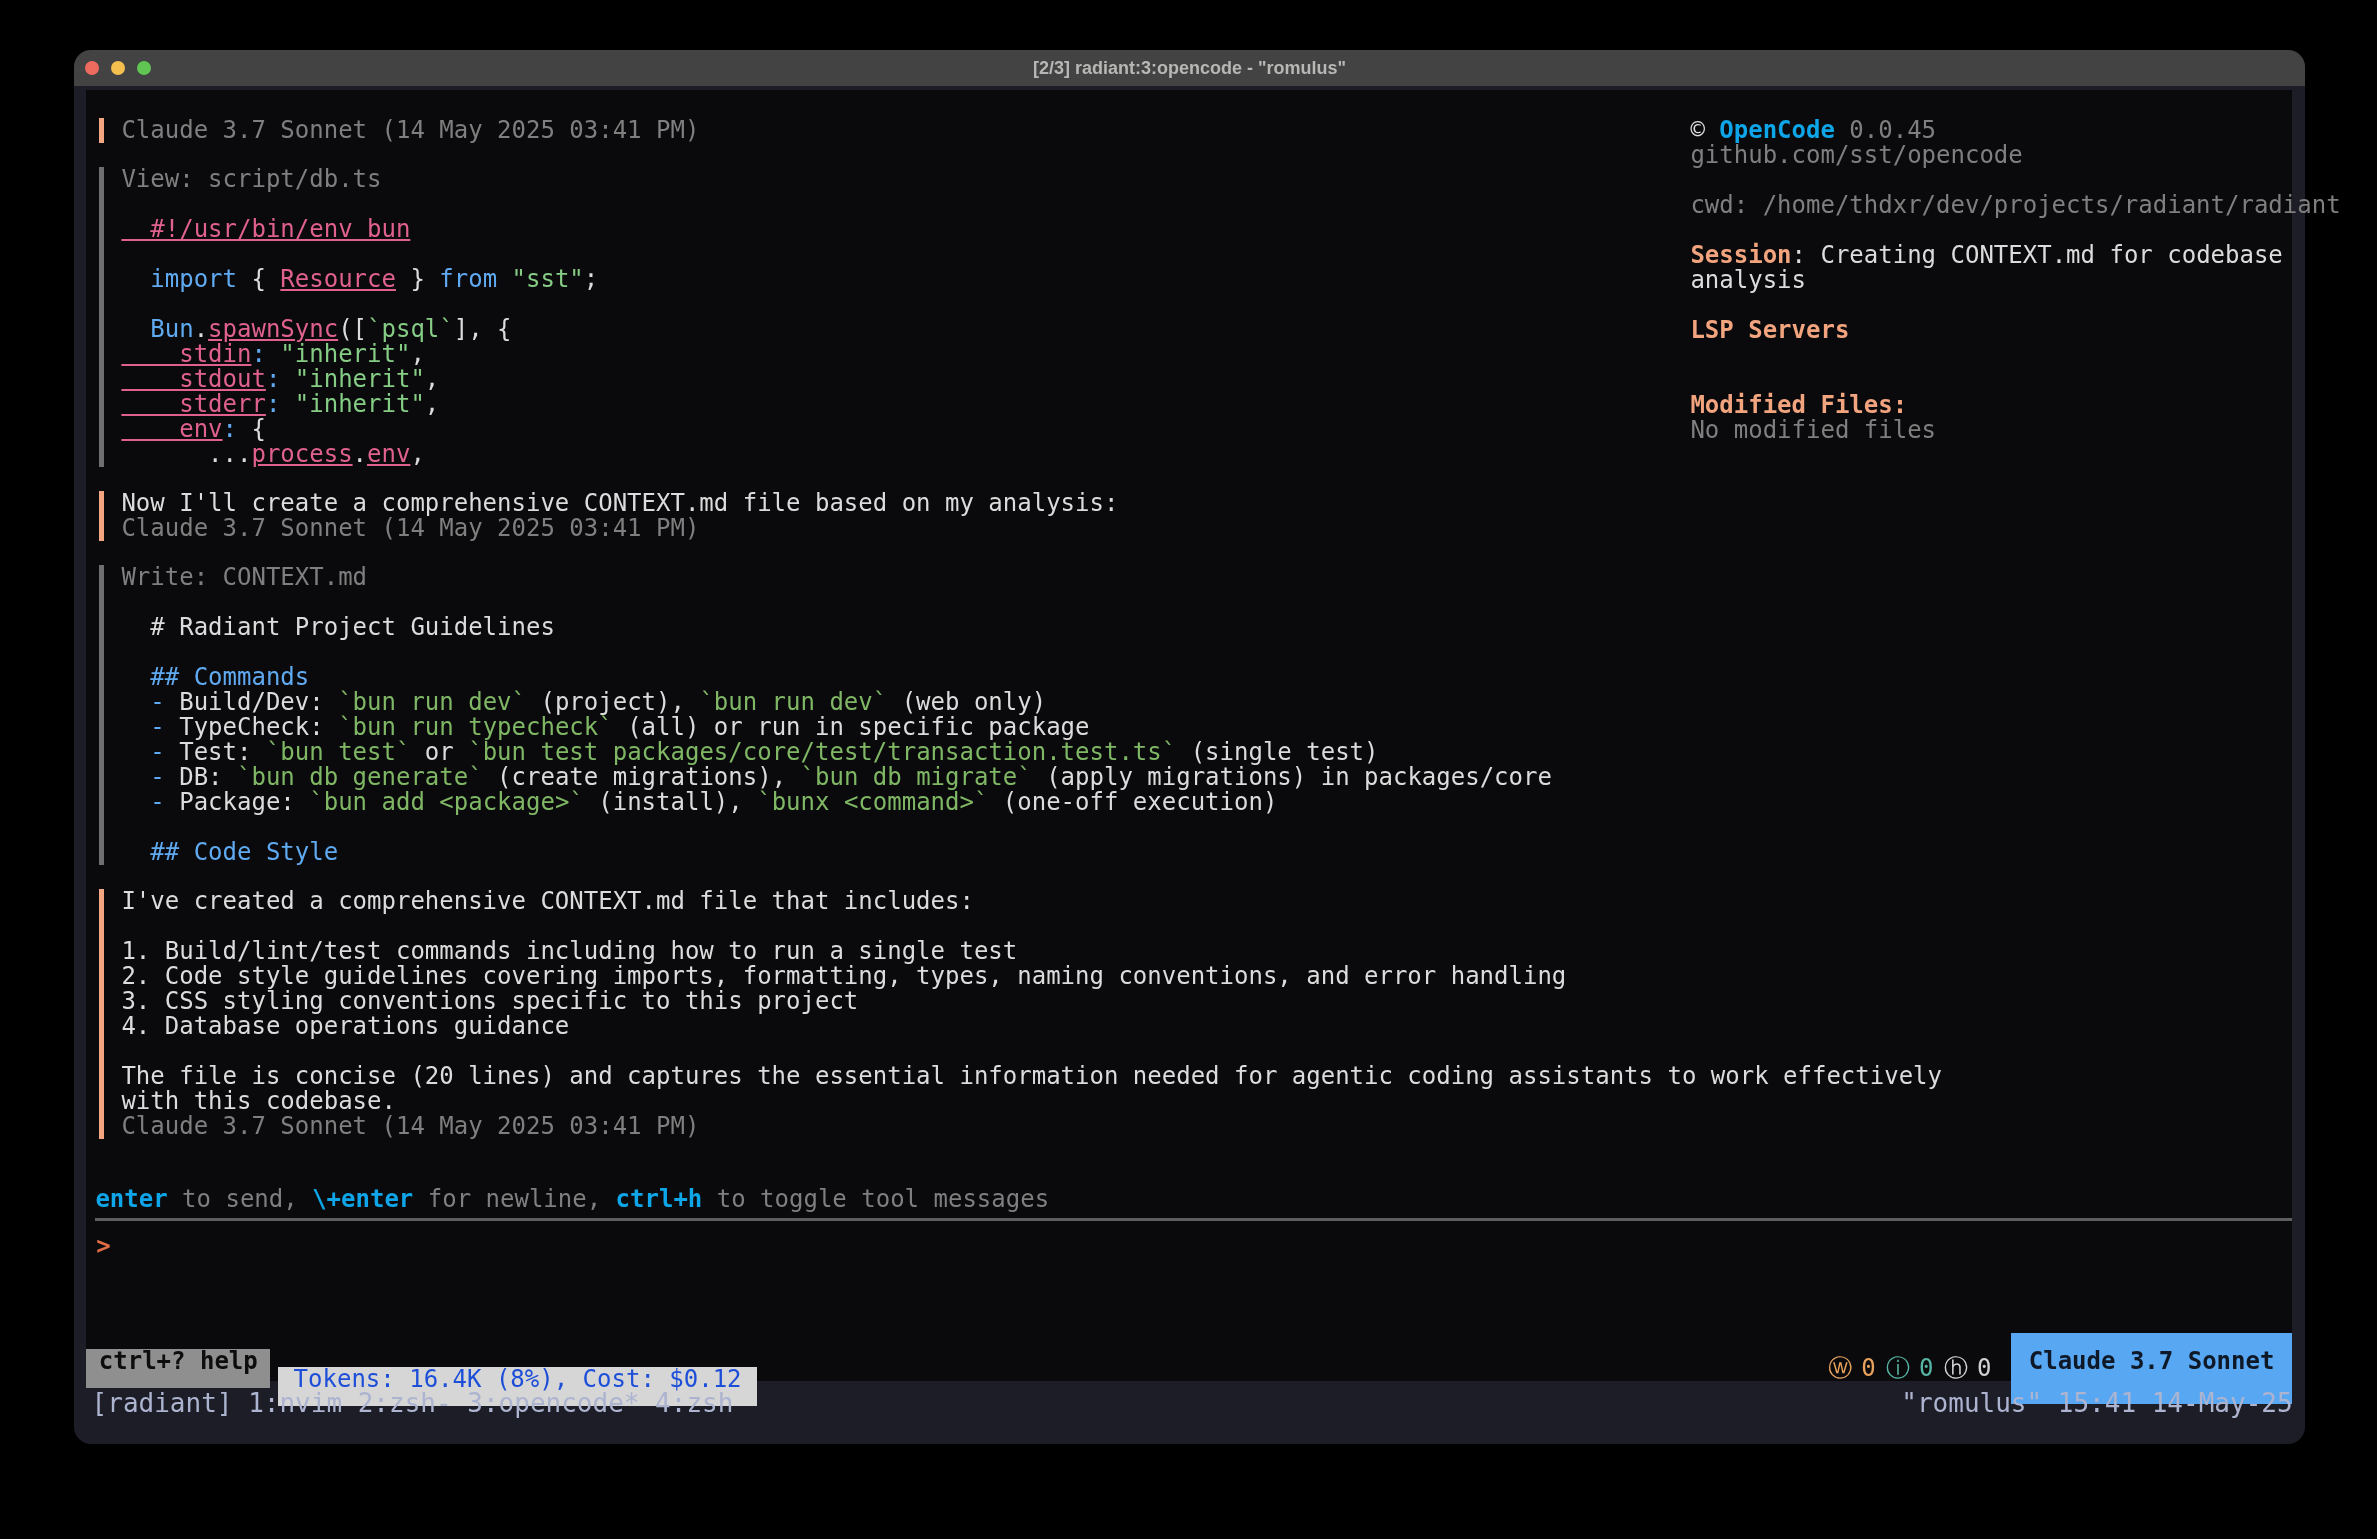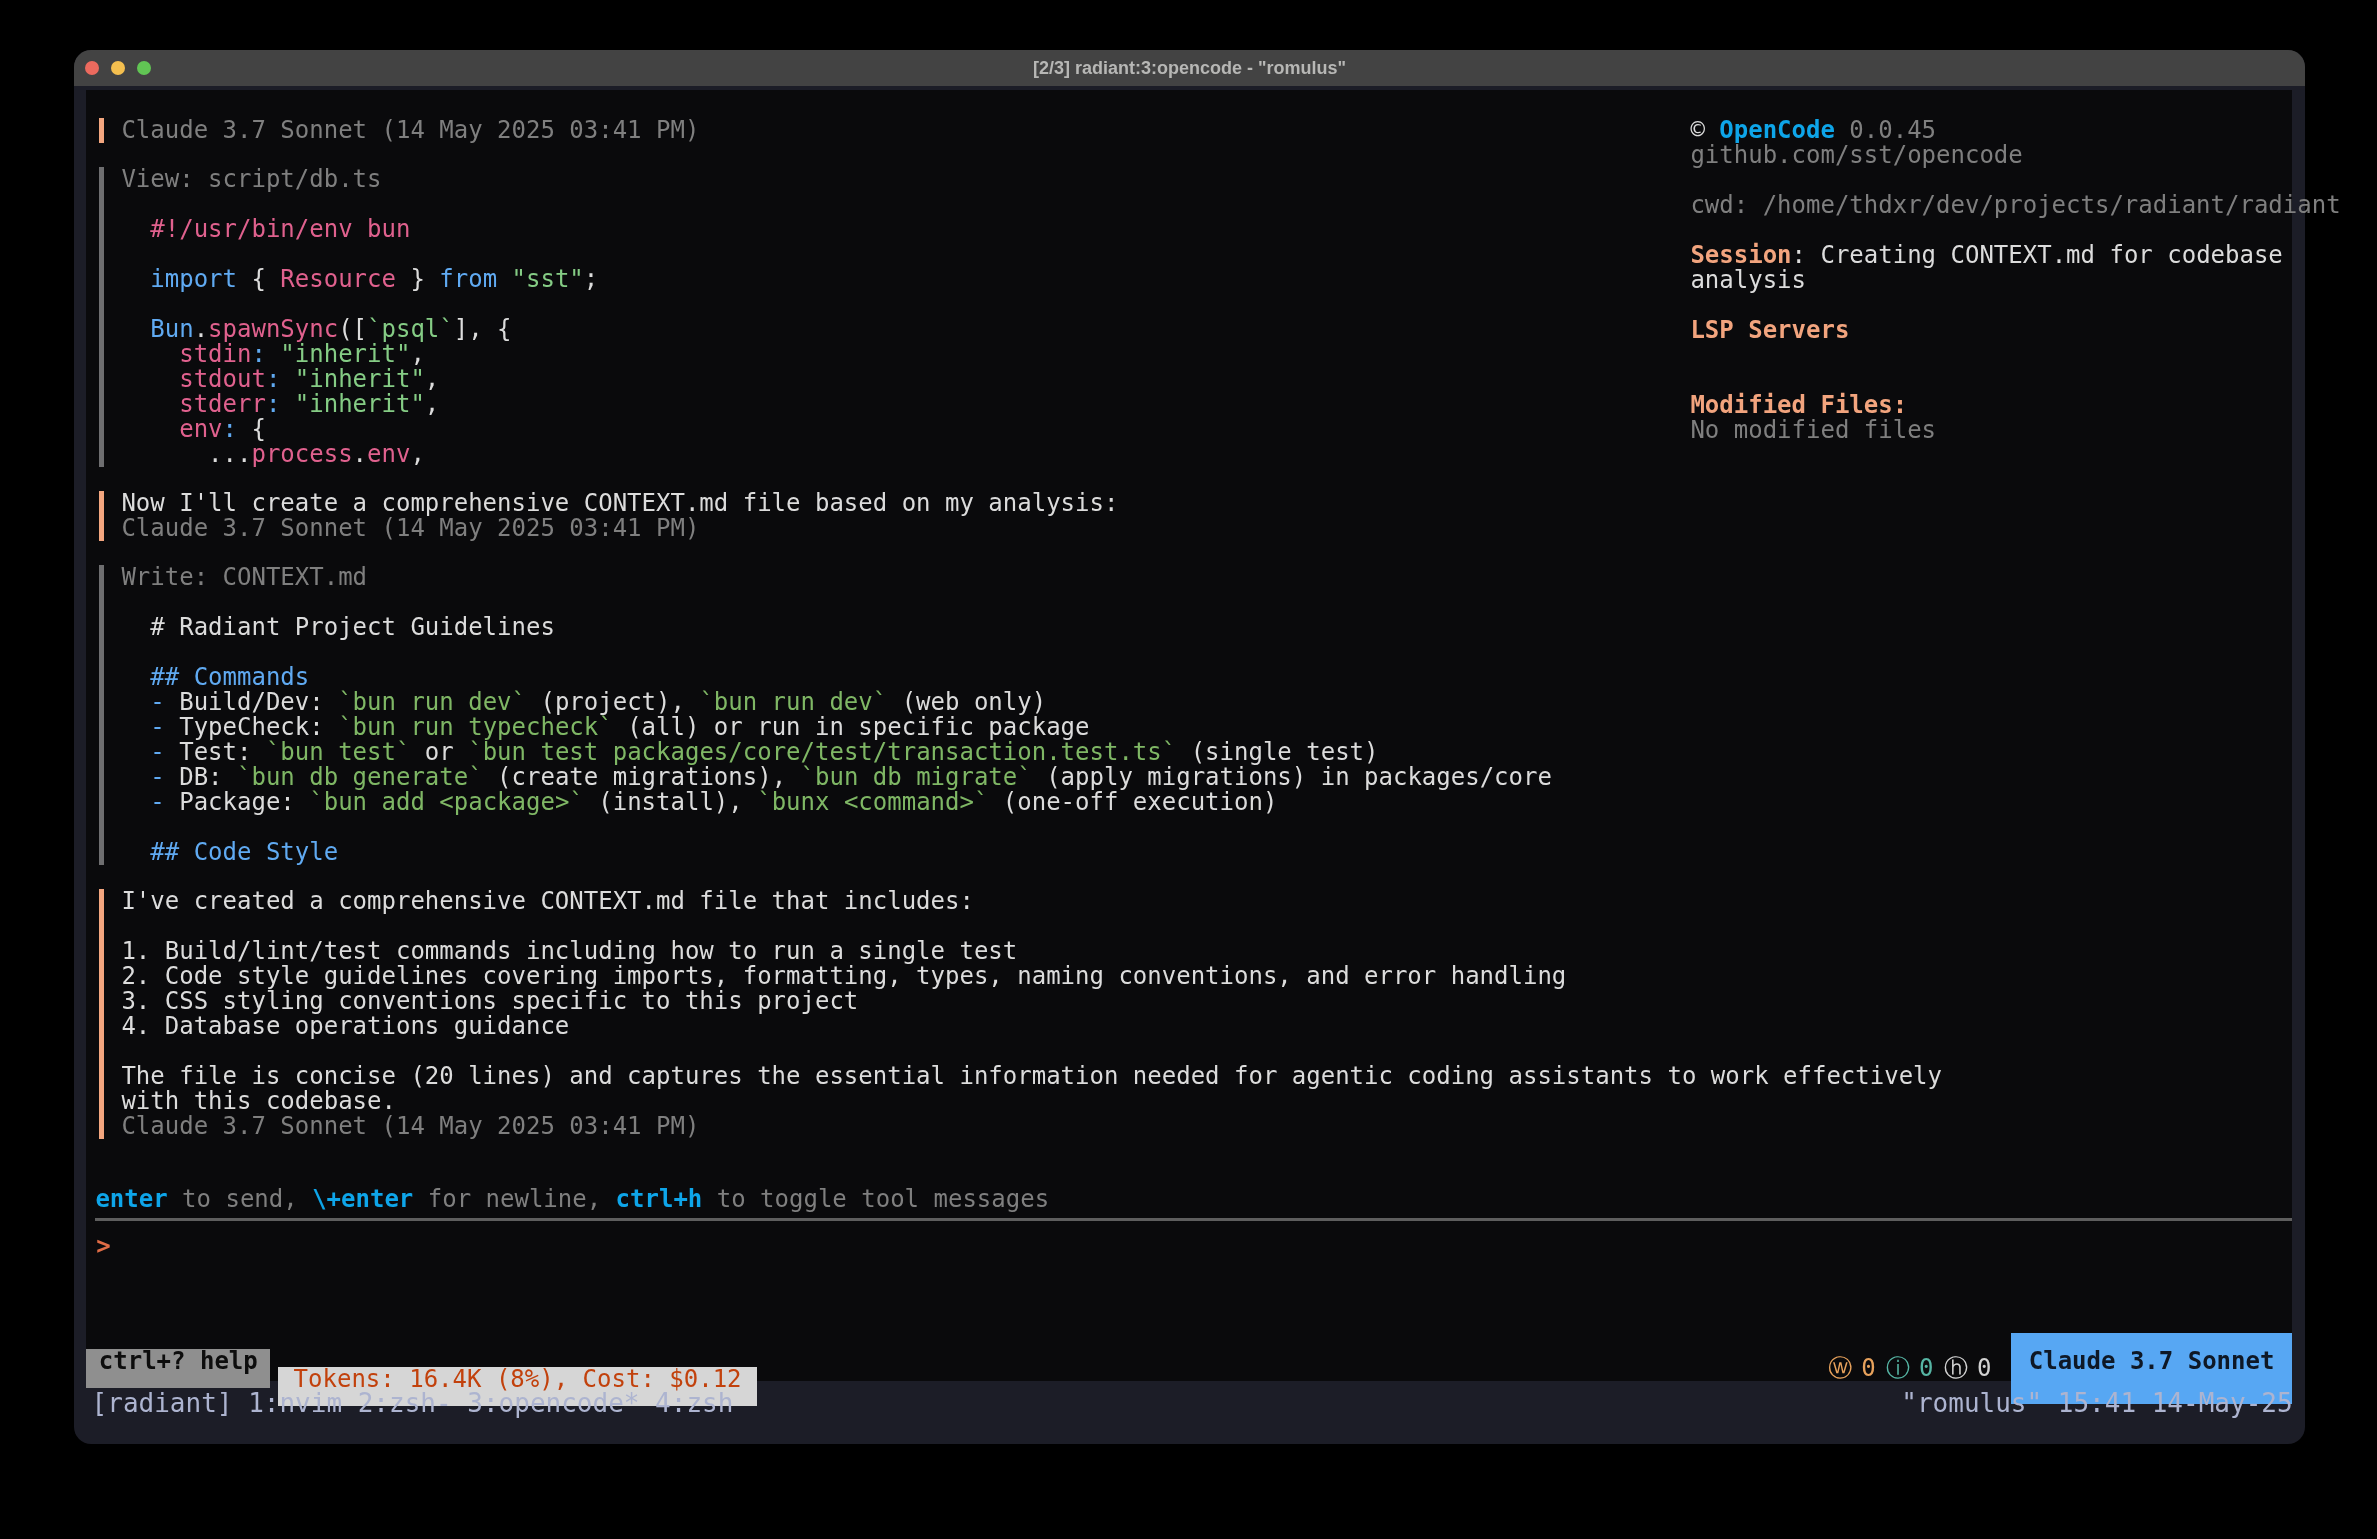--- a/index.html
+++ b/index.html
@@ -25,35 +25,35 @@
   .chat{position:absolute;left:13px;top:28px;width:1533px;}
   .block{padding-left:17px;margin-bottom:24px;}
   .block.assistant{border-left:5.9px solid #f3a67f;}
   .block.tool{border-left:5.9px solid #6e6e70;}
   
   .sidebar{position:absolute;left:1604px;top:28px;width:522px;}
   
   .c-fg{color:#dcdcdc;}
   .c-b{color:#0ea5e9;font-weight:bold;}
   .c-dim{color:#7f7f7f;}
-  .c-pink{color:#e0618e;}
+  .c-pink{color:#e0618e;text-decoration:underline;}
   .c-blue{color:#60aaf2;}
   .c-green{color:#85cc85;}
   .c-green2{color:#7fb765;text-align:right;}
   .c-ob{color:#f2a47e;font-weight:bold;}
   
   .hint{position:absolute;left:9px;top:1097px;}
   .divider{position:absolute;left:9px;right:0;top:1128px;height:2.6px;background:#5e5e5e;}
   .prompt{position:absolute;left:9.8px;top:1144px;color:#e06c46;font-weight:bold;}
   
   .statusrow{position:absolute;left:0;right:0;top:1266px;height:25px;
              display:flex;align-items:center;}
   .chip{height:39px;line-height:25px;padding:0 12.4px;}
   .chip.help{background:#8f8f8f;color:#0d0d0d;font-weight:bold;}
-  .chip.tokens{background:#d6d6d6;color:#c2410c;margin-left:7.8px;padding:0 15.7px;margin-top:36px;}
+  .chip.tokens{background:#d6d6d6;color:#1d4ed8;margin-left:7.8px;padding:0 15.7px;margin-top:36px;}
   .statusright{margin-left:auto;display:flex;align-items:center;}
   .diag{display:flex;align-items:center;}
   .diag span{margin-right:10.4px;}
   .diag .ic{margin-right:9px;}
   .d-orange{color:#e8a25c;}
   .d-teal{color:#56b5a4;}
   .d-gray{color:#d2d2d2;}
   .chip.model{background:#57a7f3;color:#0e1826;font-weight:bold;margin-left:9px;padding:16px 18px;}
   
   .tmux{position:absolute;left:0;right:0;top:1339px;height:29px;line-height:29px;

